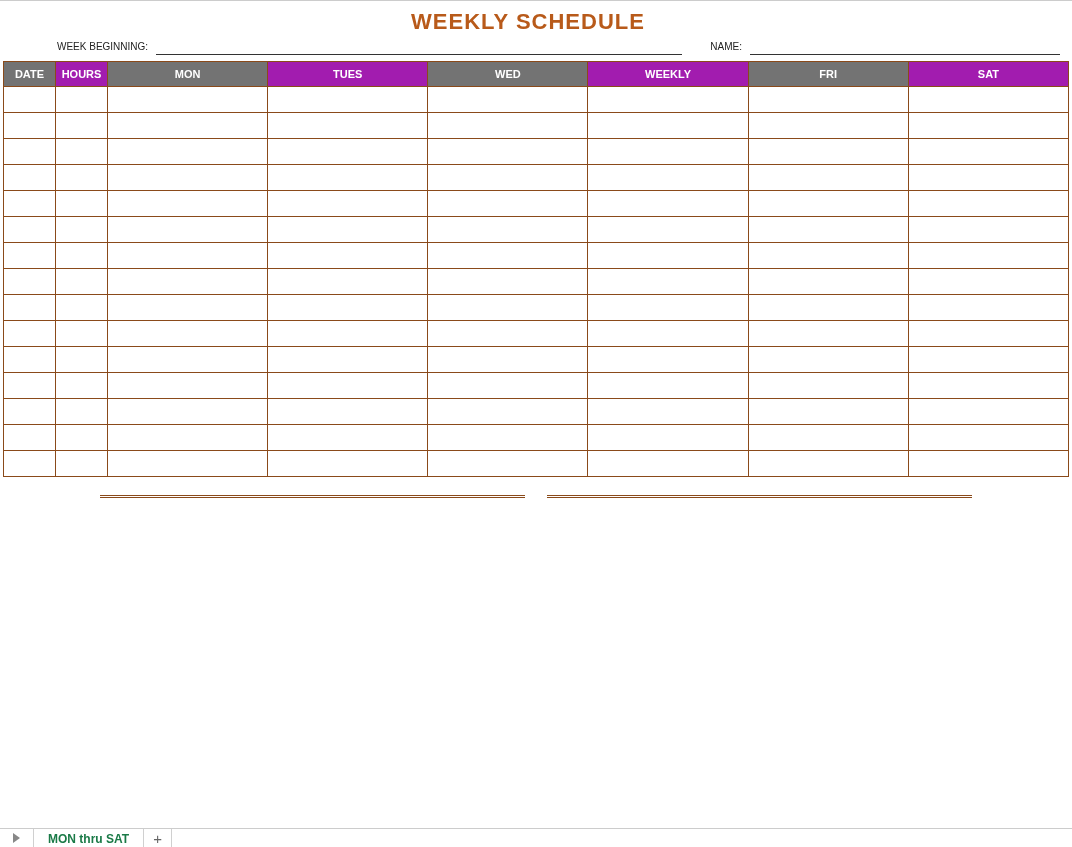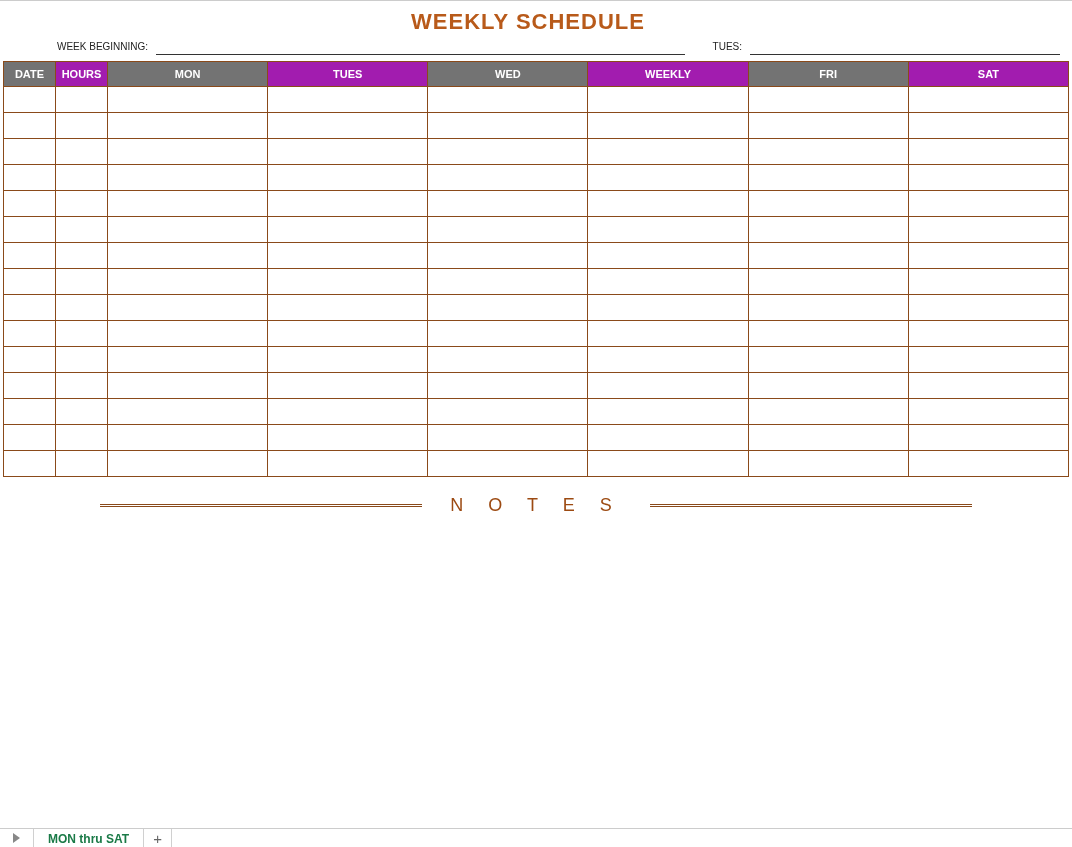--- a/index.html
+++ b/index.html
@@ -162,21 +162,21 @@
 </head>
 <body>
 
 <div class="top-border"></div>
 
 <div class="title">WEEKLY SCHEDULE</div>
 
 <div class="header-row">
   <span class="label">WEEK BEGINNING:</span>
   <span class="underline"></span>
-  <span class="label name-label">TUES:</span>
+  <span class="label name-label">NAME:</span>
   <span class="name-underline"></span>
 </div>
 
 <table class="schedule">
   <colgroup>
     <col class="col-date">
       <col class="col-hours">
     <col class="col-day">
       <col class="col-day">
       <col class="col-day">
@@ -345,21 +345,20 @@
         <td></td>
         <td></td>
         <td></td>
         <td></td>
       </tr>
     </tbody>
 </table>
 
 <div class="notes-row">
   <div class="notes-line"></div>
-  <div class="notes-label">N O T E S</div>
   <div class="notes-line"></div>
 </div>
 
 <div class="sheet-bar">
   <div class="sheet-nav">
     <span class="triangle-right"></span>
   </div>
   <div class="sheet-tab">
     <span>MON thru SAT</span>
   </div>

